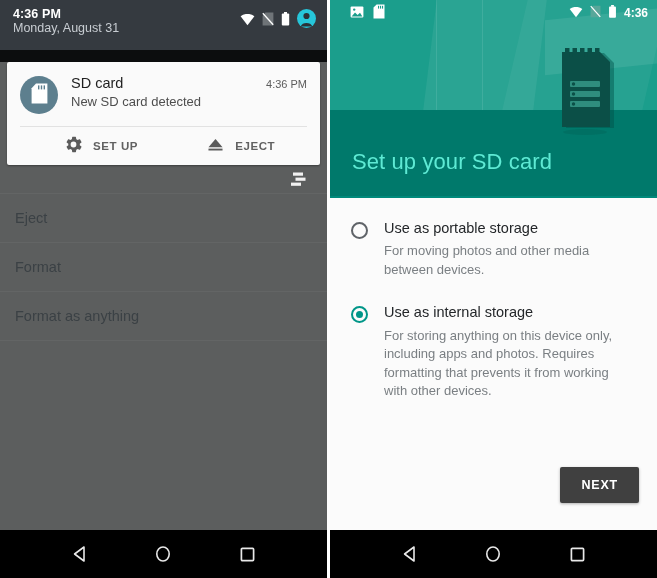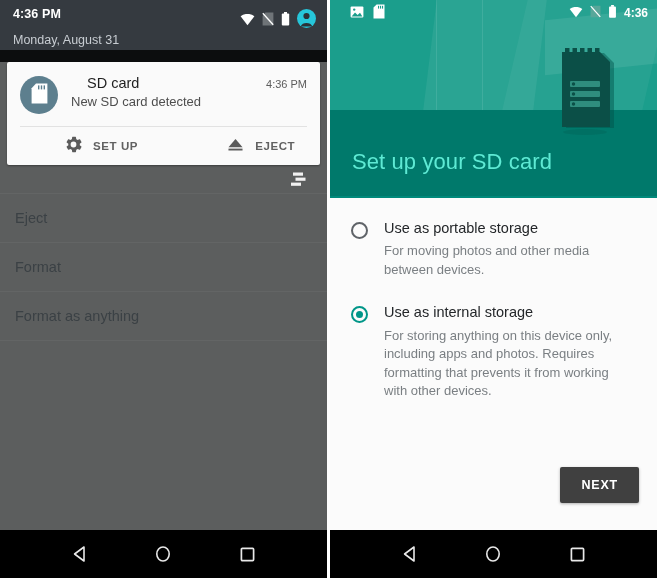--- a/index.html
+++ b/index.html
@@ -26,46 +26,46 @@
     position: relative;
     height: 50px;
     background: #353a40;
     padding: 7px 11px 0 13px;
     display: flex; align-items: flex-start; justify-content: space-between;
   }
   .clock-block { line-height: 1.12; }
   .clock-time {
     color: #ffffff; font-size: 12.5px; font-weight: bold; letter-spacing: .1px;
   }
-  .clock-date { color: #c8cdd2; font-size: 12.5px; margin-top: 12px; }
+  .clock-date { color: #c8cdd2; font-size: 12.5px; margin-top: 0; }
   .status-icons-left { display: flex; align-items: center; gap: 7px; padding-top: 2px; }
   .sicon { display: block; }
 
   .notif-wrap {
     position: relative;
     margin: 12px 7px 0 7px;
     background: #fafafa;
     border-radius: 2px;
     box-shadow: 0 1px 2px rgba(0,0,0,.35);
   }
   .notif-main { display: flex; padding: 13px 13px 12px 13px; }
   .notif-avatar {
     width: 38px; height: 38px; border-radius: 50%;
     background: #5d7f8e;
     flex: none;
     display: flex; align-items: center; justify-content: center;
     margin-top: 1px;
   }
   .notif-text { flex: 1; padding-left: 13px; min-width: 0; }
-  .notif-row1 { display: flex; align-items: baseline; justify-content: space-between; margin-left: 16px; }
+  .notif-row1 { display: flex; align-items: baseline; justify-content: space-between; }
   .notif-title { font-size: 14.5px; color: #1f1f1f; }
   .notif-time { font-size: 11px; color: #5c5c5c; padding-left: 8px; flex: none; }
   .notif-sub { font-size: 13px; color: #4e4e4e; margin-top: 3px; }
   .notif-divider { height: 1px; background: #e2e2e2; margin: 0 13px; }
-  .notif-actions { display: flex; height: 38px; align-items: center; padding-left: 58px; gap: 20px; }
+  .notif-actions { display: flex; height: 38px; align-items: center; padding-left: 58px; }
   .notif-action { display: flex; align-items: center; gap: 11px; }
   .notif-action.second { margin-left: 69px; }
   .act-label {
     font-size: 11.5px; color: #616161; letter-spacing: .6px; font-weight: bold;
   }
 
   .list-area { position: relative; flex: 1; }
   .list-topbar { height: 29px; position: relative; border-bottom: 1px solid #636565; }
   .sort-icon { position: absolute; right: 18px; top: 7px; }
   .list-row {

